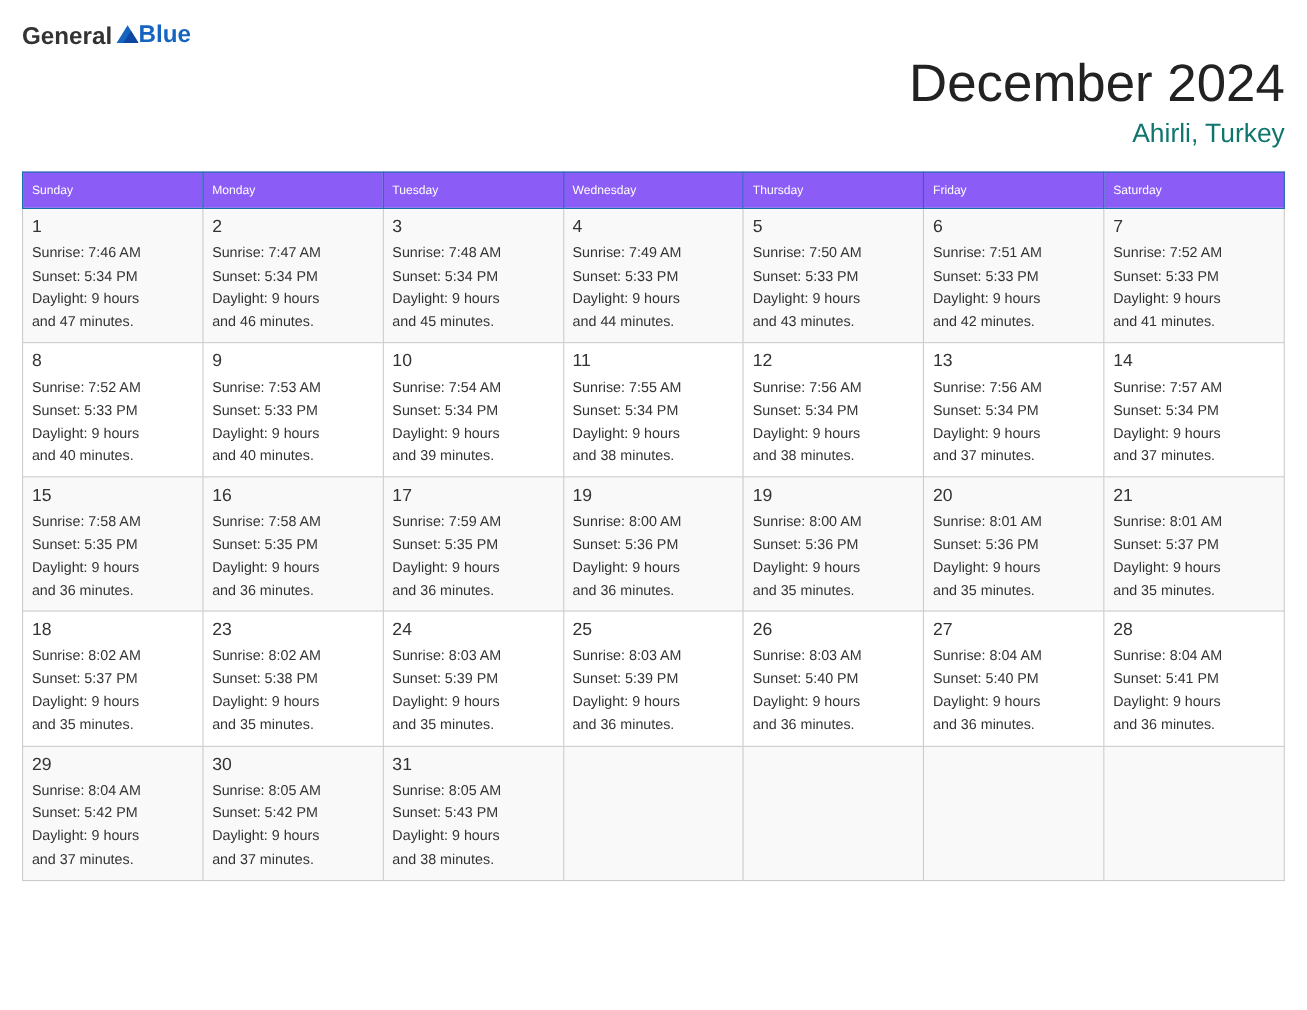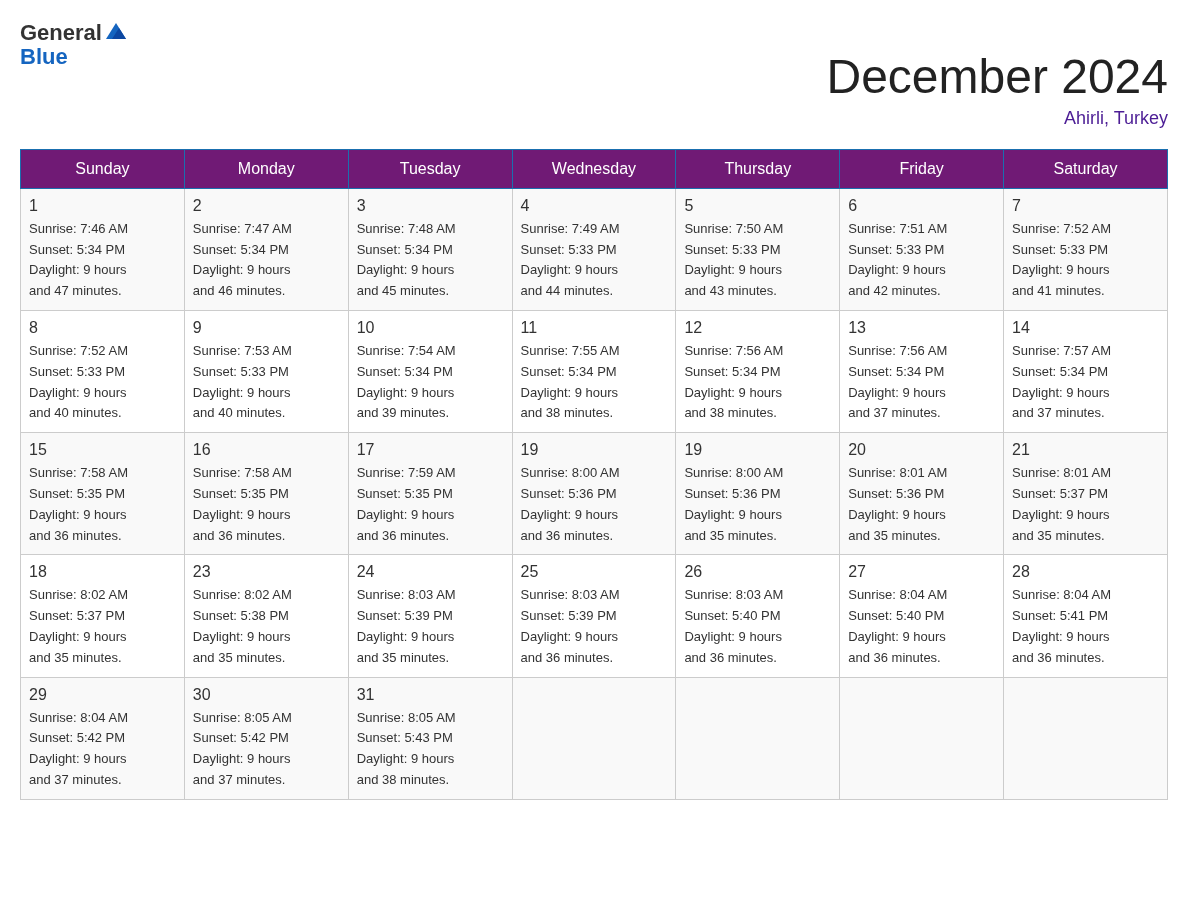--- a/index.html
+++ b/index.html
@@ -21,51 +21,51 @@
       align-items: center;
     }
     .logo-text {
       font-size: 22px;
       font-weight: bold;
       color: #333;
       line-height: 1.2;
     }
     .logo-wrapper {
       display: flex;
-      flex-direction: column;
+      flex-direction: row;
     }
     .logo-line1 { display: flex; align-items: center; }
     .logo-line2 { color: #1565c0; font-size: 22px; font-weight: bold; margin-top: -2px; }
     .title-area {
       text-align: right;
       margin-top: 31px;
     }
     .month-title {
       font-size: 48px;
       font-weight: normal;
       color: #222;
       line-height: 1.1;
     }
     .location {
-      font-size: 18px;
-      color: #4c1d95;
+      font-size: 24px;
+      color: #0f766e;
       margin-top: 4px;
     }
     table {
       width: 100%;
       border-collapse: collapse;
       table-layout: fixed;
     }
     thead th {
-      background-color: #701a75;
+      background-color: #8b5cf6;
       color: #fff;
-      font-size: 16px;
+      font-size: 11px;
       font-weight: normal;
       padding: 10px 8px;
-      text-align: center;
+      text-align: left;
       border: 1px solid #1a6faf;
     }
     tbody td {
       vertical-align: top;
       padding: 8px;
       font-size: 13px;
       color: #333;
       border: 1px solid #ccc;
       height: 110px;
     }

